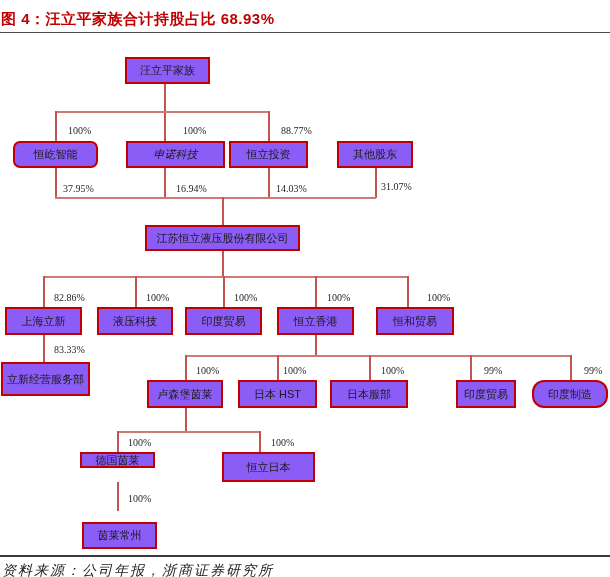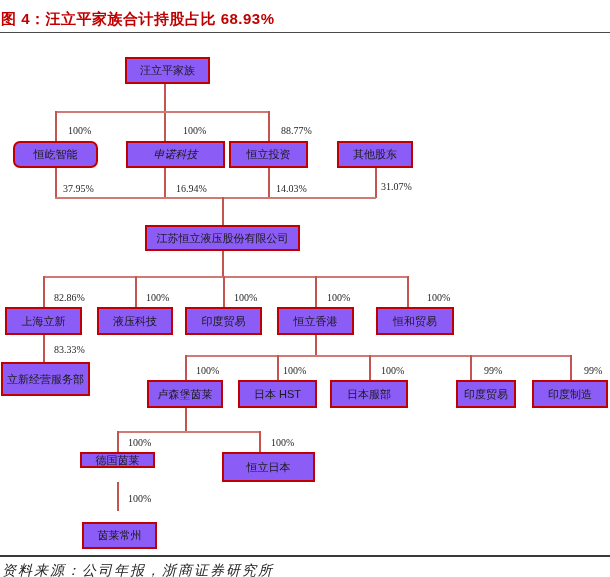--- a/index.html
+++ b/index.html
@@ -115,21 +115,21 @@
   <span class="pct" style="left:196px;top:365px;">100%</span>
   <span class="pct" style="left:283px;top:365px;">100%</span>
   <span class="pct" style="left:381px;top:365px;">100%</span>
   <span class="pct" style="left:484px;top:365px;">99%</span>
   <span class="pct" style="left:584px;top:365px;">99%</span>
 
   <div class="node" style="left:147px;top:380px;width:76px;height:28px;">卢森堡茵莱</div>
   <div class="node" style="left:238px;top:380px;width:79px;height:28px;">日本 HST</div>
   <div class="node" style="left:330px;top:380px;width:78px;height:28px;">日本服部</div>
   <div class="node" style="left:456px;top:380px;width:60px;height:28px;">印度贸易</div>
-  <div class="node" style="left:532px;top:380px;width:76px;height:28px;">印度制造</div>
+  <div class="node" style="left:532px;top:380px;width:76px;height:28px;border-radius:12px;">印度制造</div>
 
   <div class="vline" style="left:185px;top:408px;height:25px;"></div>
   <div class="hline" style="left:117px;top:431px;width:143px;"></div>
   <div class="vline" style="left:117px;top:431px;height:21px;"></div>
   <div class="vline" style="left:259px;top:431px;height:21px;"></div>
   <span class="pct" style="left:128px;top:437px;">100%</span>
   <span class="pct" style="left:271px;top:437px;">100%</span>
   <div class="node" style="left:80px;top:452px;width:75px;height:16px;">德国茵莱</div>
   <div class="node" style="left:222px;top:452px;width:93px;height:30px;">恒立日本</div>
 

